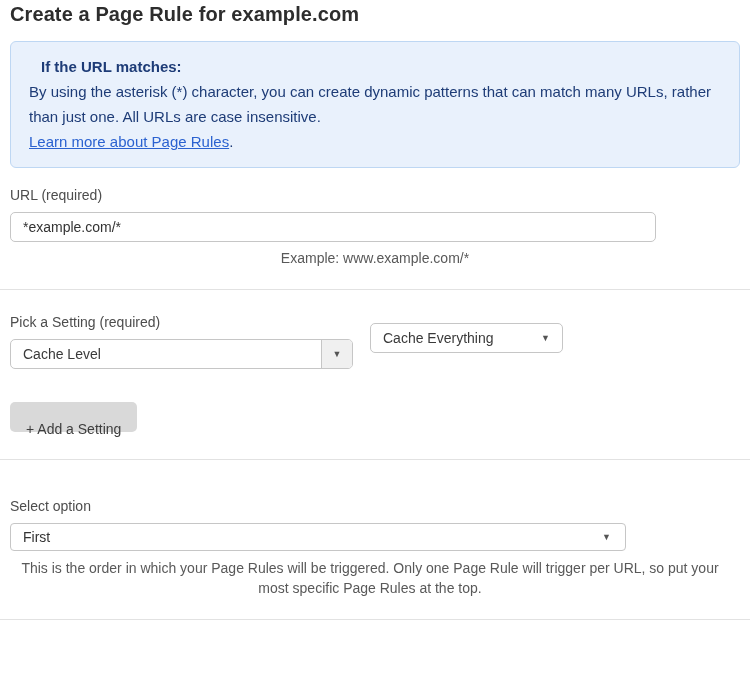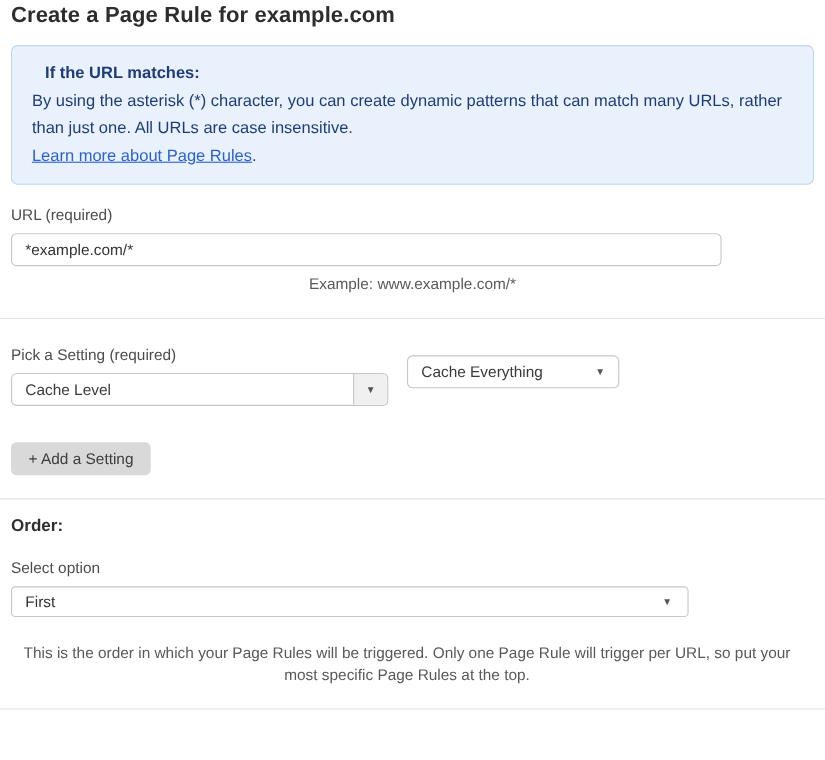--- a/index.html
+++ b/index.html
@@ -113,49 +113,49 @@
     display: flex;
     align-items: center;
     padding-right: 12px;
   }
   .arrow-glyph { font-size: 9px; color: #555555; line-height: 1; }
 
   .add-setting-btn {
     margin-top: 33px;
     display: inline-block;
     height: 30px;
-    padding: 0 16px;
+    padding: 12px 16px;
     background: #d9d9d9;
     border: none;
     border-radius: 5px;
     font-family: "Liberation Sans", sans-serif;
     font-size: 14px;
     color: #3d3d3d;
     cursor: pointer;
     line-height: 30px;
   }
 
   .order-heading { margin-top: 16px; }
-  .order-select-label { margin-top: 20px; }
+  .order-select-label { margin-top: 38px; }
   .select-wide {
     margin-top: 9px;
     width: 616px;
     height: 28px;
     border: 1px solid #c6c6c6;
     border-radius: 4px;
     background: #ffffff;
     display: flex;
     align-items: center;
     justify-content: space-between;
     padding: 0 14px 0 12px;
     font-size: 14px;
     color: #333333;
     cursor: pointer;
   }
-  .order-helper { margin-top: 22px; max-width: 720px; }
+  .order-helper { margin-top: 7px; max-width: 720px; }
 </style>
 </head>
 <body>
 
 <div class="pad">
   <h1 class="page-title">Create a Page Rule for example.com</h1>
 
   <div class="info-box">
     <div class="info-heading">If the URL matches:</div>
     <div class="info-body">By using the asterisk (*) character, you can create dynamic patterns that can match many URLs, rather than just one. All URLs are case insensitive.</div>
@@ -191,21 +191,20 @@
       </div>
     </div>
   </div>
 
   <button class="add-setting-btn">+ Add a Setting</button>
 </div>
 
 <hr class="divider">
 
 <div class="pad">
-  <div class="section-heading order-heading">Order:</div>
 
   <div class="field-label order-select-label">Select option</div>
   <div class="select-wide">
     <span>First</span>
     <span class="arrow-glyph">▼</span>
   </div>
   <div class="helper-text order-helper">This is the order in which your Page Rules will be triggered. Only one Page Rule will trigger per URL, so put your most specific Page Rules at the top.</div>
 </div>
 
 <hr class="divider">

